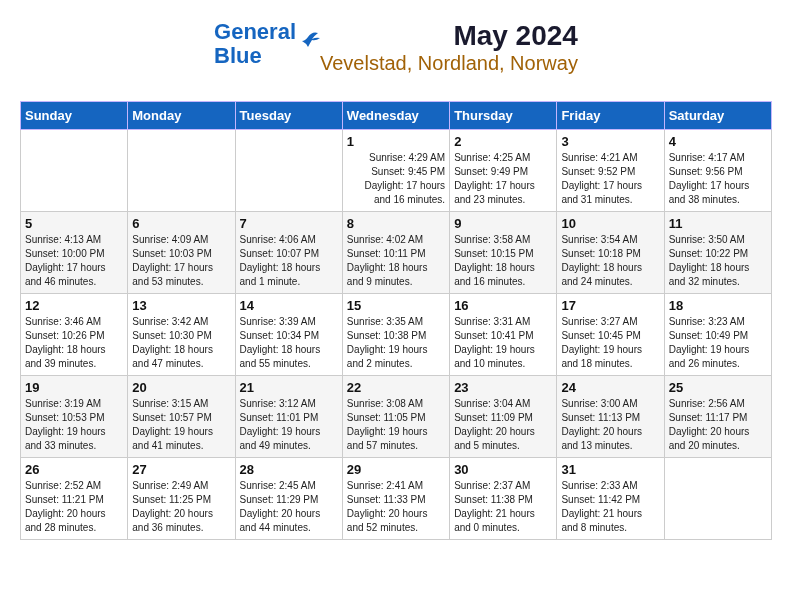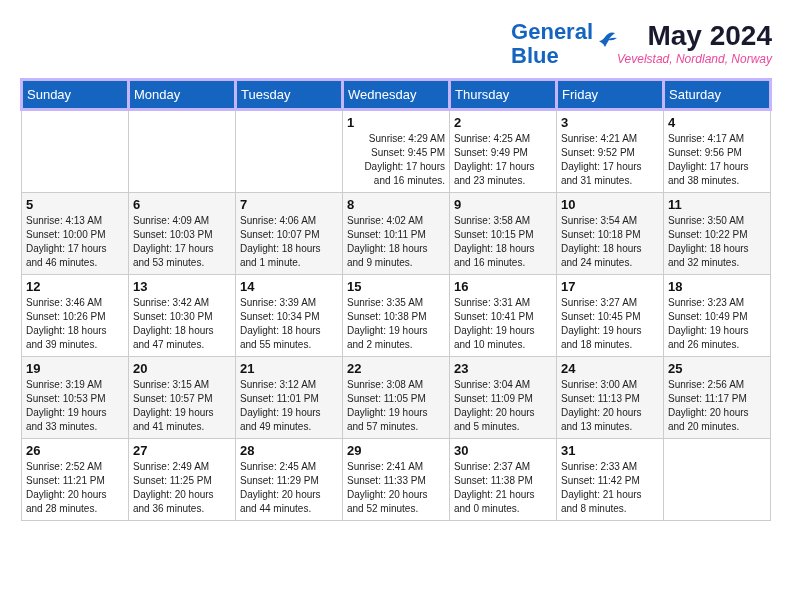--- a/index.html
+++ b/index.html
@@ -5,60 +5,59 @@
     * { box-sizing: border-box; margin: 0; padding: 0; }
     body {
       font-family: Arial, sans-serif;
       background: #fff;
       width: 792px;
       min-height: 612px;
       padding: 20px;
     }
     .header {
       display: flex;
-      justify-content: flex-end;
+      justify-content: center;
       align-items: flex-start;
-      margin-bottom: 10px;
+      margin-bottom: 26px;
     }
     .logo {
       display: flex;
       flex-direction: column;
       align-items: flex-start;
     }
     .logo-text {
       font-size: 22px;
       font-weight: bold;
       color: #1a1a2e;
       line-height: 1.1;
     }
     .logo-text span { color: #1565c0; }
     .title-section { text-align: right; }
     .calendar-title {
       font-size: 28px;
       font-weight: bold;
       color: #1a1a2e;
     }
     .calendar-subtitle {
-      font-size: 12px;
-      color: #ec4899;
-      font-style: italic;
+      font-size: 20px;
+      color: #a16207;
     }
     table {
       width: 100%;
       border-collapse: collapse;
       font-size: 11px;
     }
     thead tr th {
       background-color: #1565c0;
       color: #fff;
       padding: 6px 4px;
       text-align: left;
       font-size: 13px;
-      font-weight: normal;
-      border: 3px solid #c4b5fd;
+      font-weight: bold;
+      border: 1px solid #c4b5fd;
     }
     tbody tr td {
       border: 1px solid #ccc;
       vertical-align: top;
       padding: 4px;
       width: calc(100% / 7);
       min-height: 80px;
       background: #fff;
     }
     tbody tr:nth-child(even) td {

